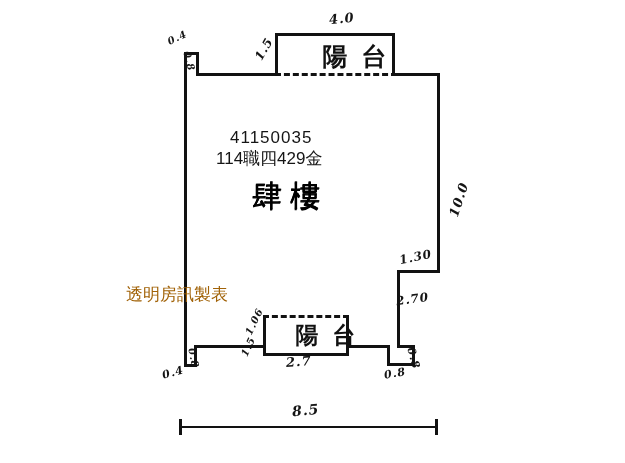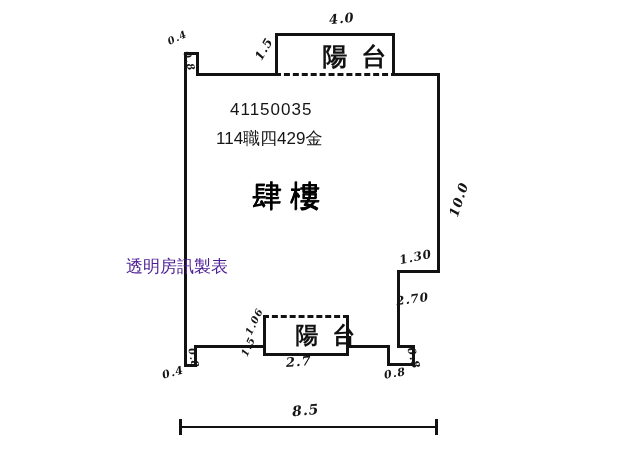--- a/index.html
+++ b/index.html
@@ -17,22 +17,22 @@
     color:#151515;letter-spacing:1px;
   }
   .cjk-room{
     font-family:"Liberation Sans",sans-serif;font-weight:bold;color:#111;
     letter-spacing:14px;text-indent:6px;padding-left:47px;
   }
   .floorname{
     font-family:"DejaVu Serif",serif;font-weight:normal;color:#000;
     font-size:30px;letter-spacing:8px;text-shadow:0.6px 0 #000,0 0.6px #000;
   }
-  .plainsans{font-family:"Liberation Sans",sans-serif;}
-  .watermark{color:#4c1d95;z-index:5;}
+  .plainsans{font-family:"Liberation Sans",sans-serif;margin-top:28px;}
+  .watermark{color:#a16207;z-index:5;}
   .balcony-label{
     position:absolute;inset:0;display:flex;align-items:center;justify-content:center;
   }
 </style>
 </head>
 <body>
 
 <div class="canvas">
 
   <div class="ln" style="left:184px;top:52px;width:3px;height:315px;"></div>
@@ -59,21 +59,21 @@
 
   <div class="box dash-top" style="left:263px;top:315px;width:86px;height:41px;">
     <div class="balcony-label cjk-room lbl" style="font-size:23px;">陽台</div>
   </div>
 
   <div class="ln" style="left:180px;top:426px;width:257px;height:2px;"></div>
   <div class="ln" style="left:179px;top:419px;width:3px;height:16px;"></div>
   <div class="ln" style="left:435px;top:419px;width:3px;height:16px;"></div>
 
   <div class="lbl plainsans" style="left:230px;top:100px;font-size:17px;letter-spacing:1px;">41150035</div>
-  <div class="lbl plainsans" style="left:216px;top:127px;font-size:17px;">114職四429金</div>
+  <div class="lbl plainsans" style="left:216px;top:119px;font-size:17px;">114職四429金</div>
 
   <div class="lbl floorname" style="left:252px;top:176px;">肆樓</div>
 
   <div class="lbl plainsans watermark" style="left:126px;top:255px;font-size:17px;">透明房訊製表</div>
 
   <div class="lbl hand" style="left:329px;top:11px;font-size:13px;transform:rotate(-6deg);">4.0</div>
   <div class="lbl hand" style="left:252px;top:42px;font-size:12px;transform:rotate(-60deg);">1.5</div>
 
   <div class="lbl hand" style="left:167px;top:32px;font-size:10px;transform:rotate(-25deg);">0.4</div>
   <div class="lbl hand" style="left:192px;top:50px;font-size:10px;transform:rotate(75deg);transform-origin:left top;">0.8</div>

